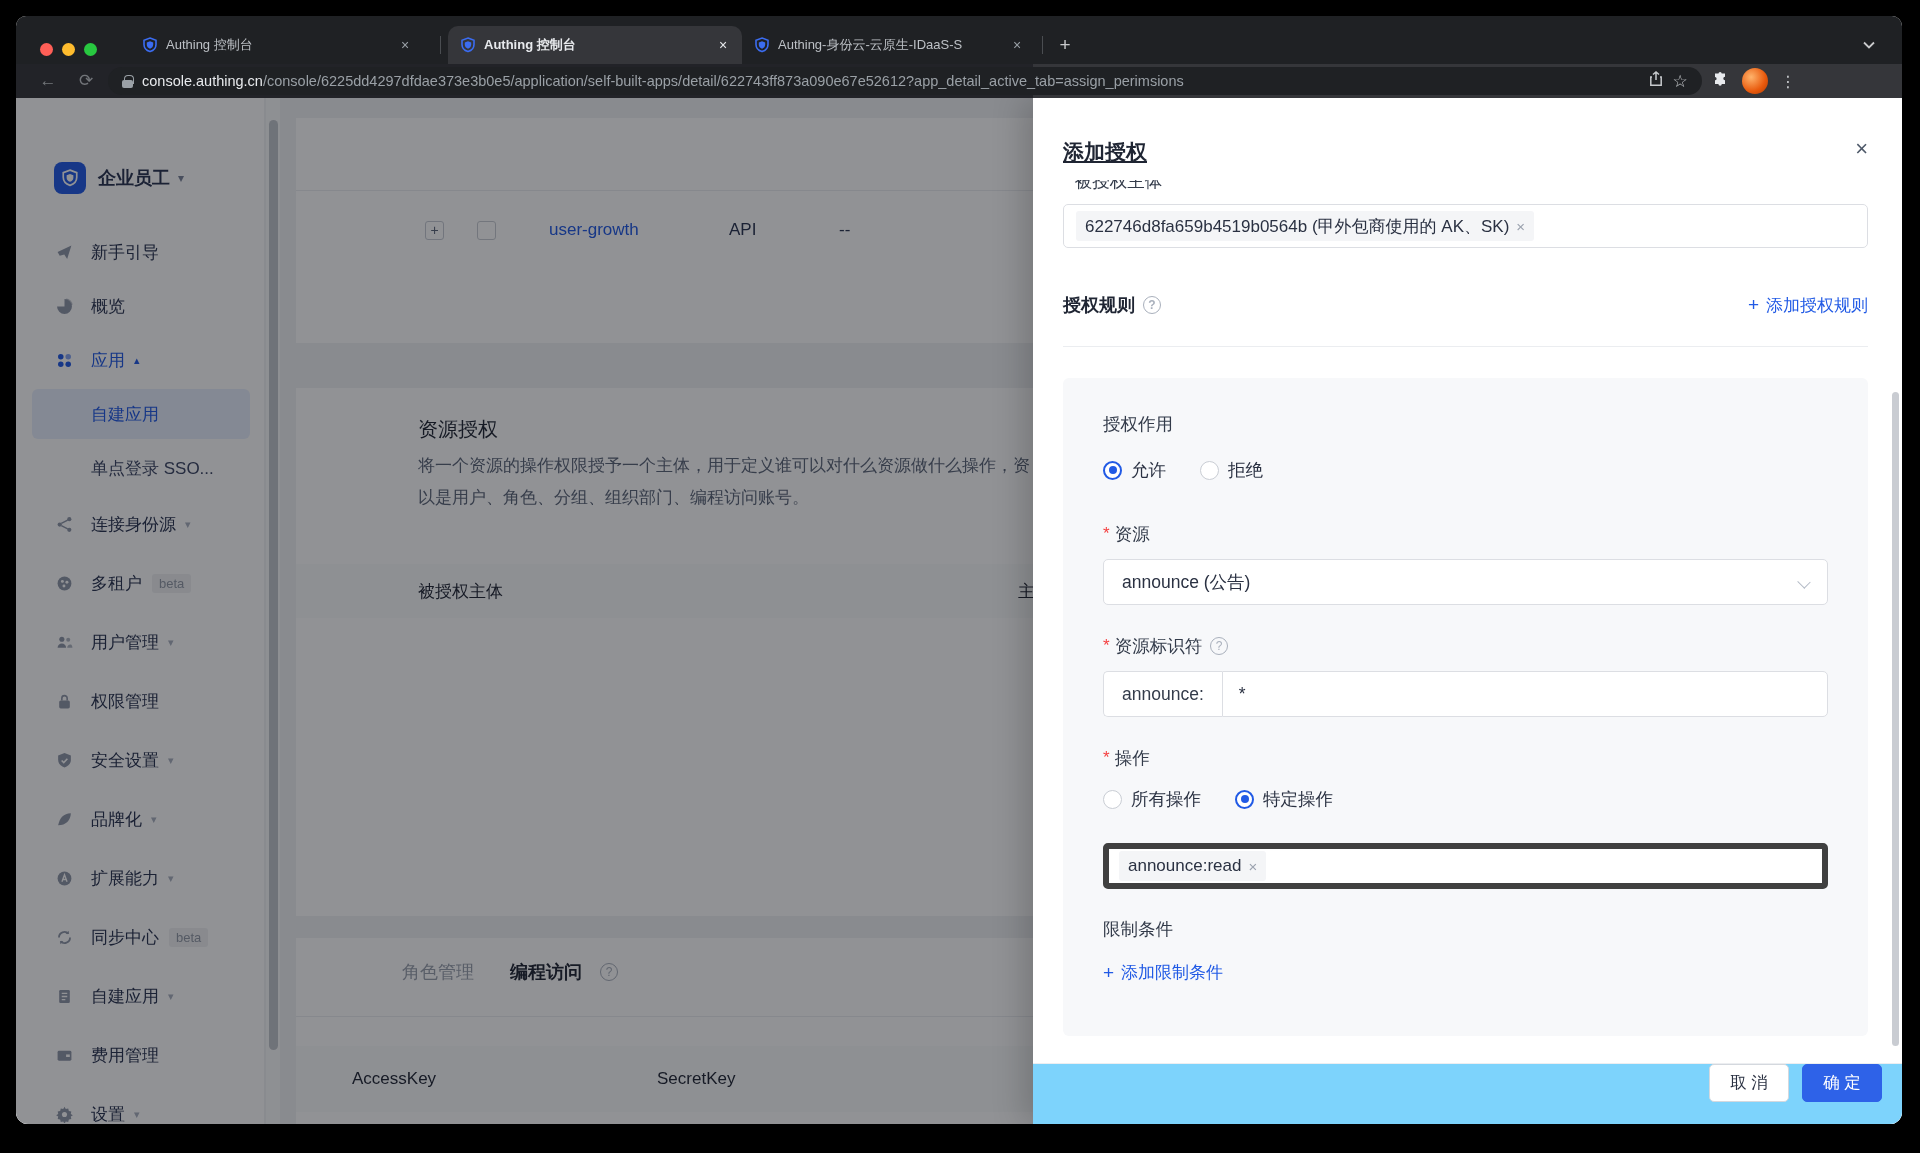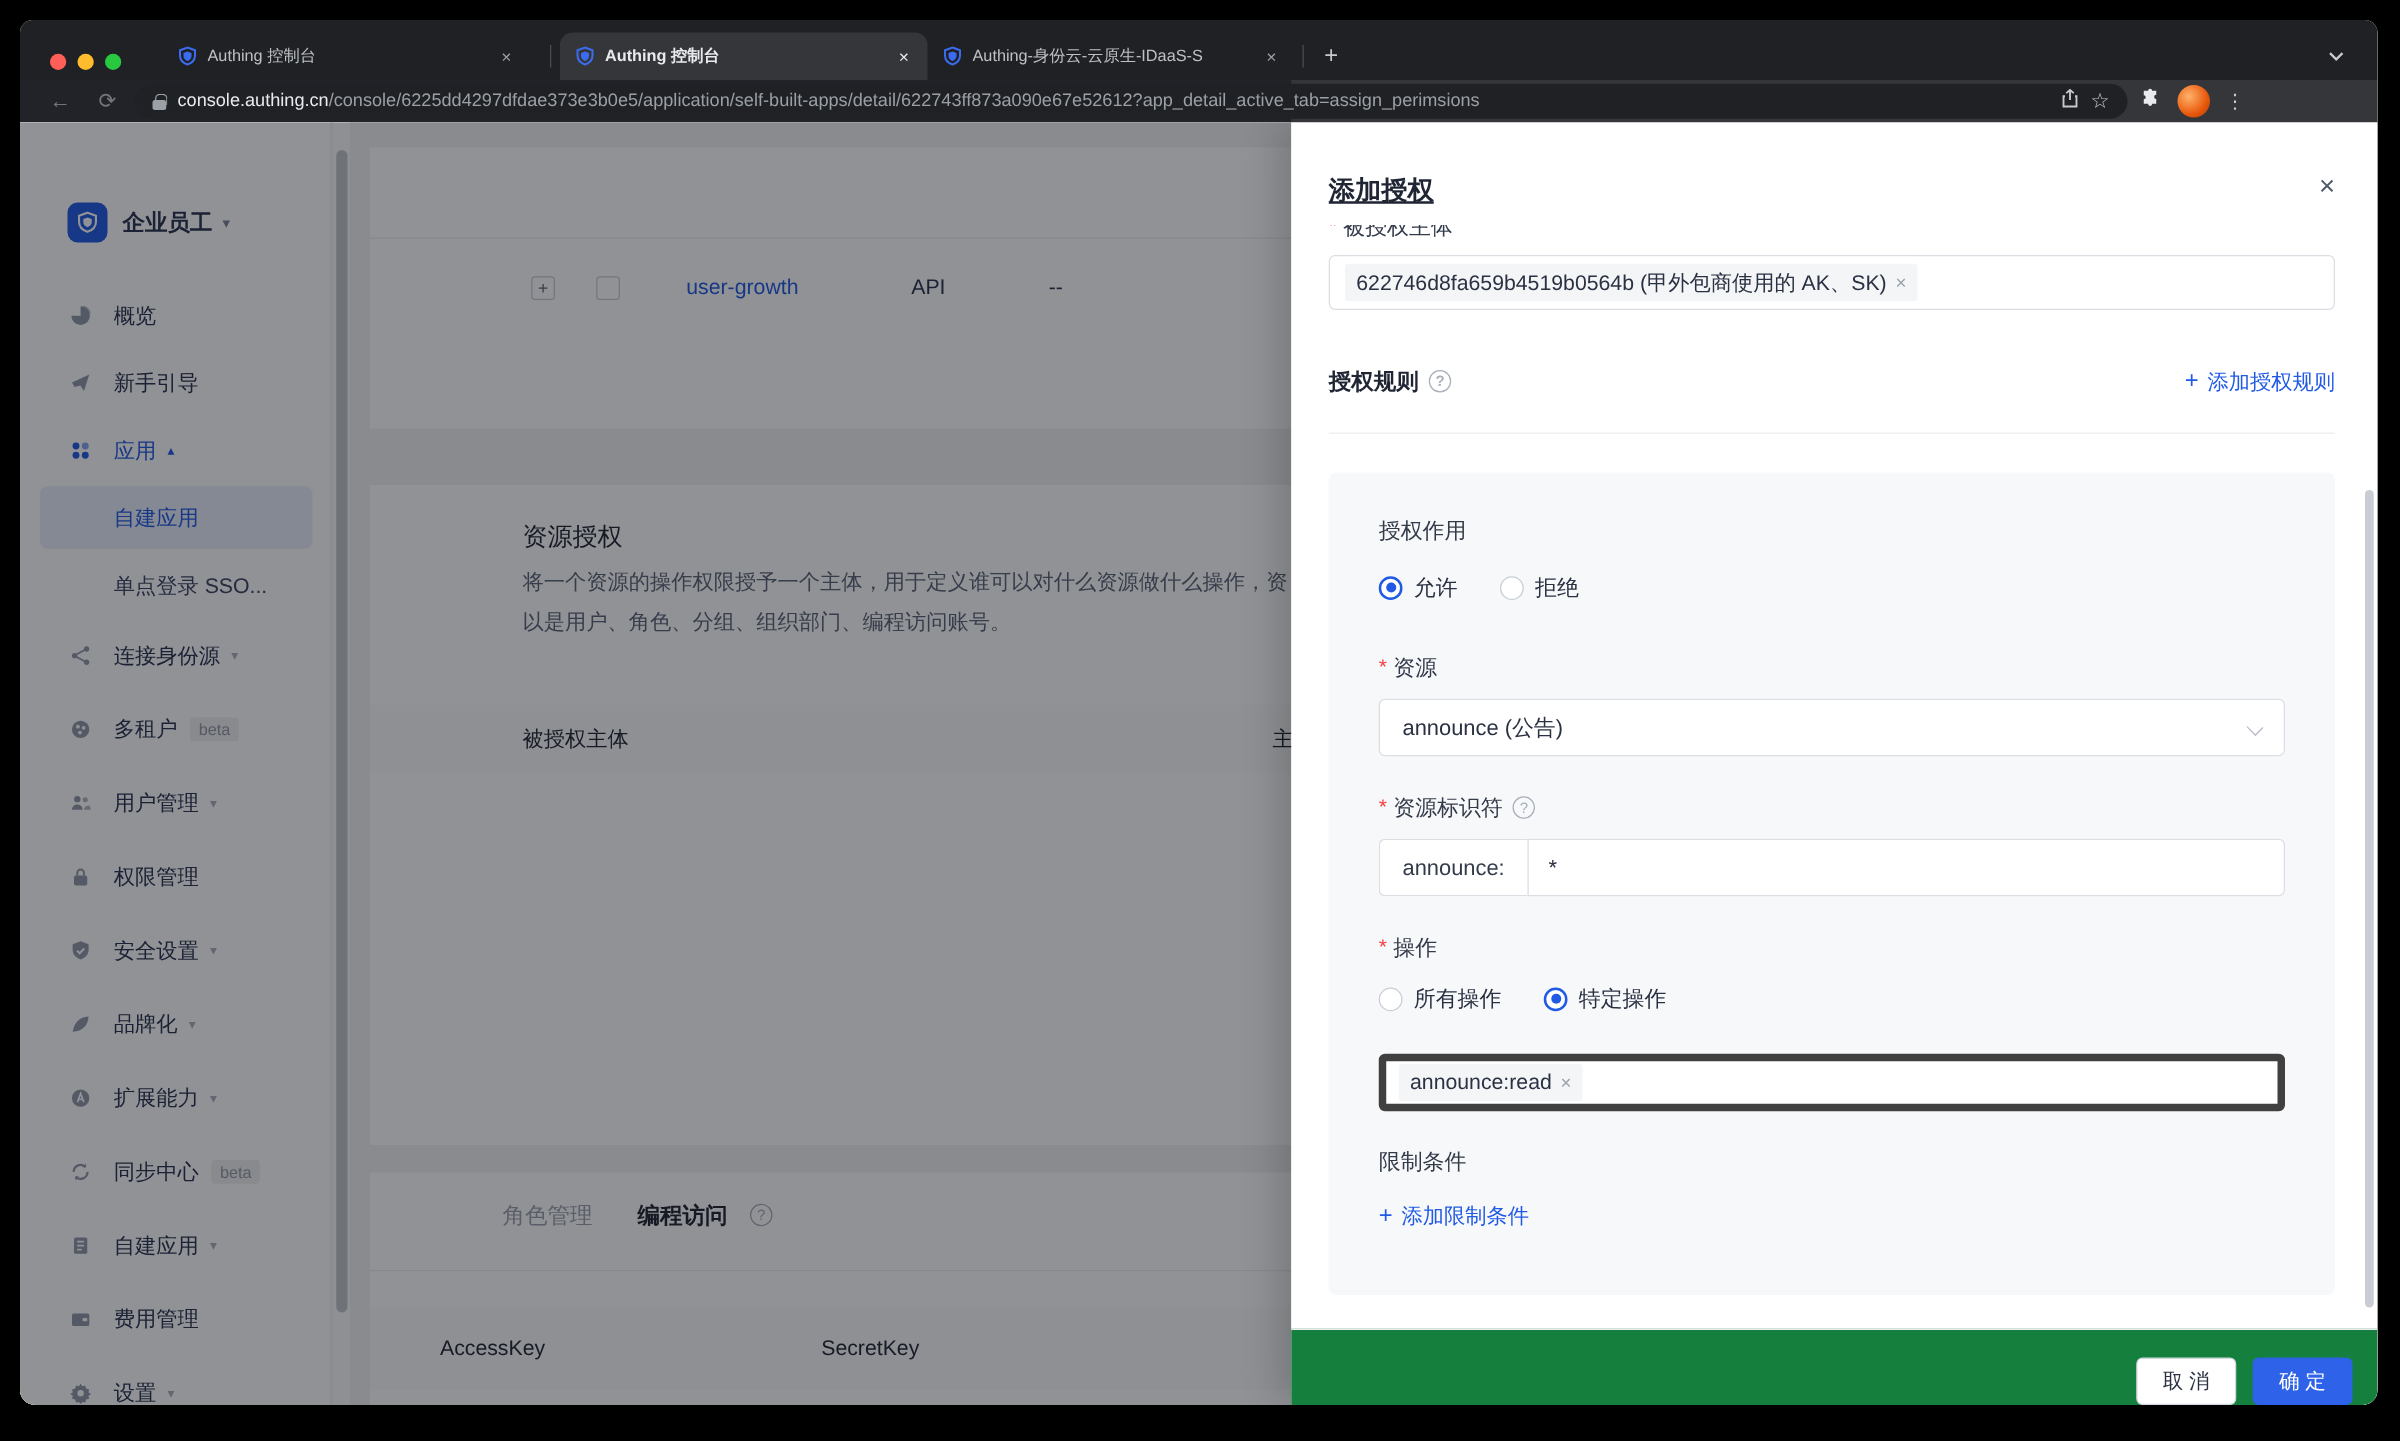--- a/index.html
+++ b/index.html
@@ -119,21 +119,21 @@
   .fieldgap{margin-top:40px;}
   .pselect{margin-top:13px;height:46px;background:#fff;border:1px solid #dcdee3;border-radius:5px;display:flex;align-items:center;padding:0 18px;font-size:17.5px;color:#2a3142;position:relative;}
   .chevdown{position:absolute;right:18px;top:17px;width:10px;height:10px;border-right:1.6px solid #b3bac6;border-bottom:1.6px solid #b3bac6;transform:rotate(45deg) scale(1,0.9);transform-origin:center;}
   .igroup{margin-top:13px;display:flex;height:46px;}
   .iaddon{background:#fff;border:1px solid #dcdee3;border-right:none;border-radius:5px 0 0 5px;display:flex;align-items:center;padding:0 18px;font-size:17.5px;color:#333b4a;}
   .igroup input{flex:1;border:1px solid #dcdee3;border-radius:0 5px 5px 0;font-size:17.5px;color:#2a3142;padding:0 16px;outline:none;background:#fff;}
   .taginput{margin-top:32px;height:46px;background:#fff;border:6px solid #404040;border-radius:5px;display:flex;align-items:center;padding:0 10px;}
   .limitlabel{margin-top:28px;font-size:17.5px;color:#333b4a;}
   .limitlink{margin-top:20px;}
   .dscroll{position:absolute;right:3px;top:294px;width:7px;height:654px;background:#c9ccd2;border-radius:4px;}
-  .dfoot{position:absolute;left:0;bottom:0;width:100%;height:61px;border-top:1px solid #eceef1;display:flex;align-items:flex-end;justify-content:flex-end;padding-right:20px;background:#15803d;}
+  .dfoot{position:absolute;left:0;bottom:0;width:100%;height:61px;border-top:1px solid #eceef1;display:flex;align-items:flex-start;justify-content:flex-end;padding-right:20px;background:#7dd3fc;}
   .btn{height:38px;min-width:80px;border-radius:5px;font-size:16.5px;display:flex;align-items:center;justify-content:center;padding:0 18px;}
   .btn.ghost{background:#fff;border:1px solid #d4d8de;color:#2a3142;margin-right:13px;}
   .btn.primary{background:#2e62e8;color:#fff;border:1px solid #2e62e8;}
 
   svg{display:block;}
 </style>
 </head>
 <body>
 
 <div class="stage">
@@ -220,33 +220,33 @@
               </svg>
           </div>
           <span class="wsname">企业员工</span>
           <span class="wschev">▾</span>
         </div>
 
         <nav class="menu">
           <div class="mi">
             <span class="icn">
                 <svg width="17" height="17" viewBox="0 0 16 16">
+                  <path d="M1.5 7.5L14.5 1.5 10.5 14 7.8 9.8 3.5 11z" fill="currentColor"></path>
+                </svg>
+              </span>
+            <span>新手引导</span>
+          </div>
+          <div class="mi">
+            <span class="icn">
+                <svg width="17" height="17" viewBox="0 0 16 16">
                   <path d="M8 1a7 7 0 1 1-7 7h7z" fill="currentColor"></path>
                   <path d="M9.5 0.5a6 6 0 0 1 6 6h-6z" fill="currentColor" opacity=".55"></path>
                 </svg>
               </span>
             <span>概览</span>
-          </div>
-          <div class="mi">
-            <span class="icn">
-                <svg width="17" height="17" viewBox="0 0 16 16">
-                  <path d="M1.5 7.5L14.5 1.5 10.5 14 7.8 9.8 3.5 11z" fill="currentColor"></path>
-                </svg>
-              </span>
-            <span>新手引导</span>
           </div>
           <div class="mi appactive">
             <span class="icn">
                 <svg width="17" height="17" viewBox="0 0 16 16">
                   <circle cx="4.5" cy="4.5" r="2.6" fill="currentColor"></circle>
                   <circle cx="11.5" cy="4.5" r="2.6" fill="currentColor" opacity=".55"></circle>
                   <circle cx="4.5" cy="11.5" r="2.6" fill="currentColor"></circle>
                   <circle cx="11.5" cy="11.5" r="2.6" fill="currentColor"></circle>
                 </svg>
               </span>

